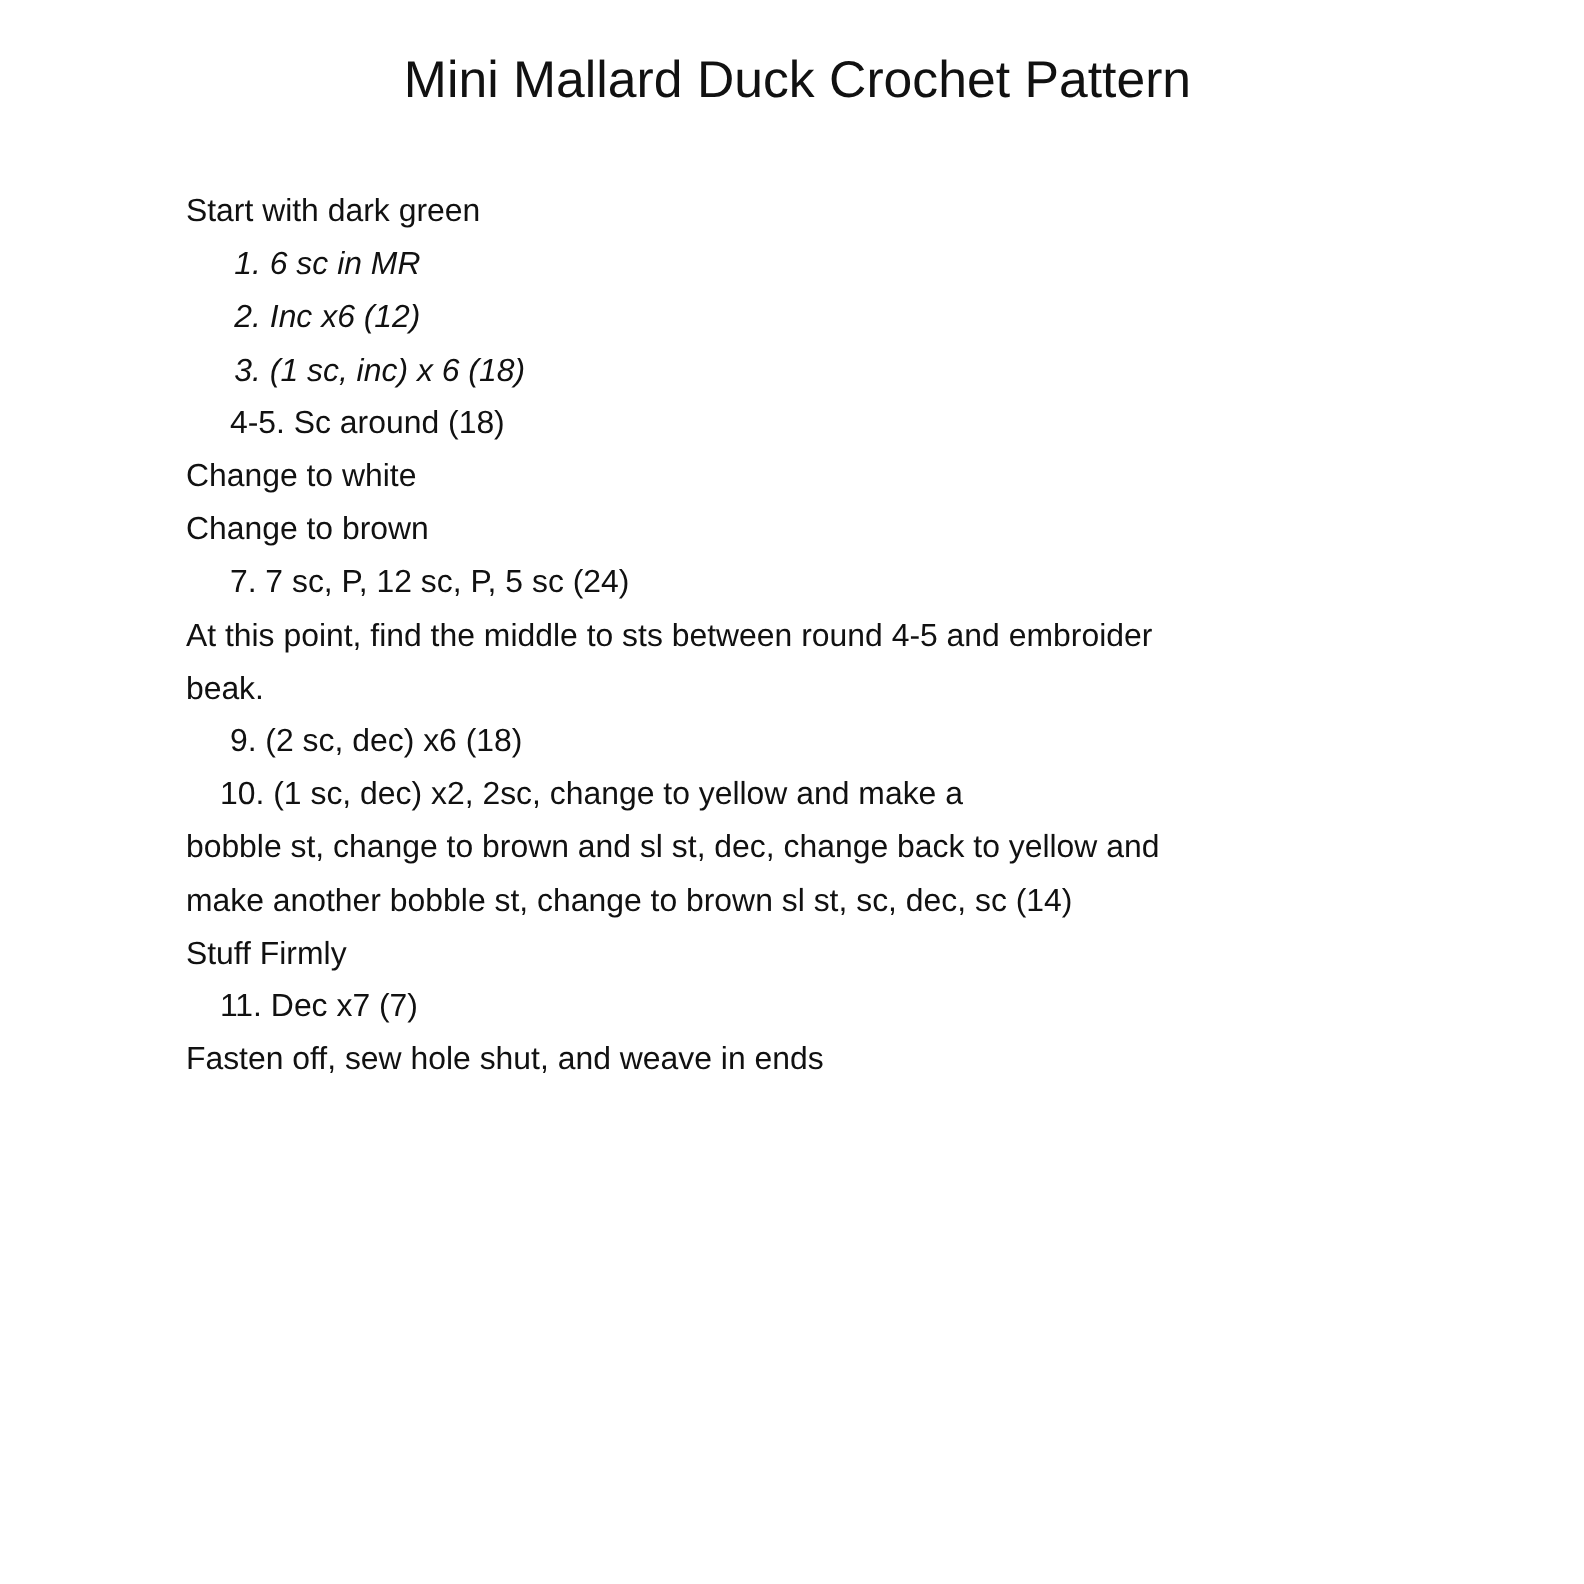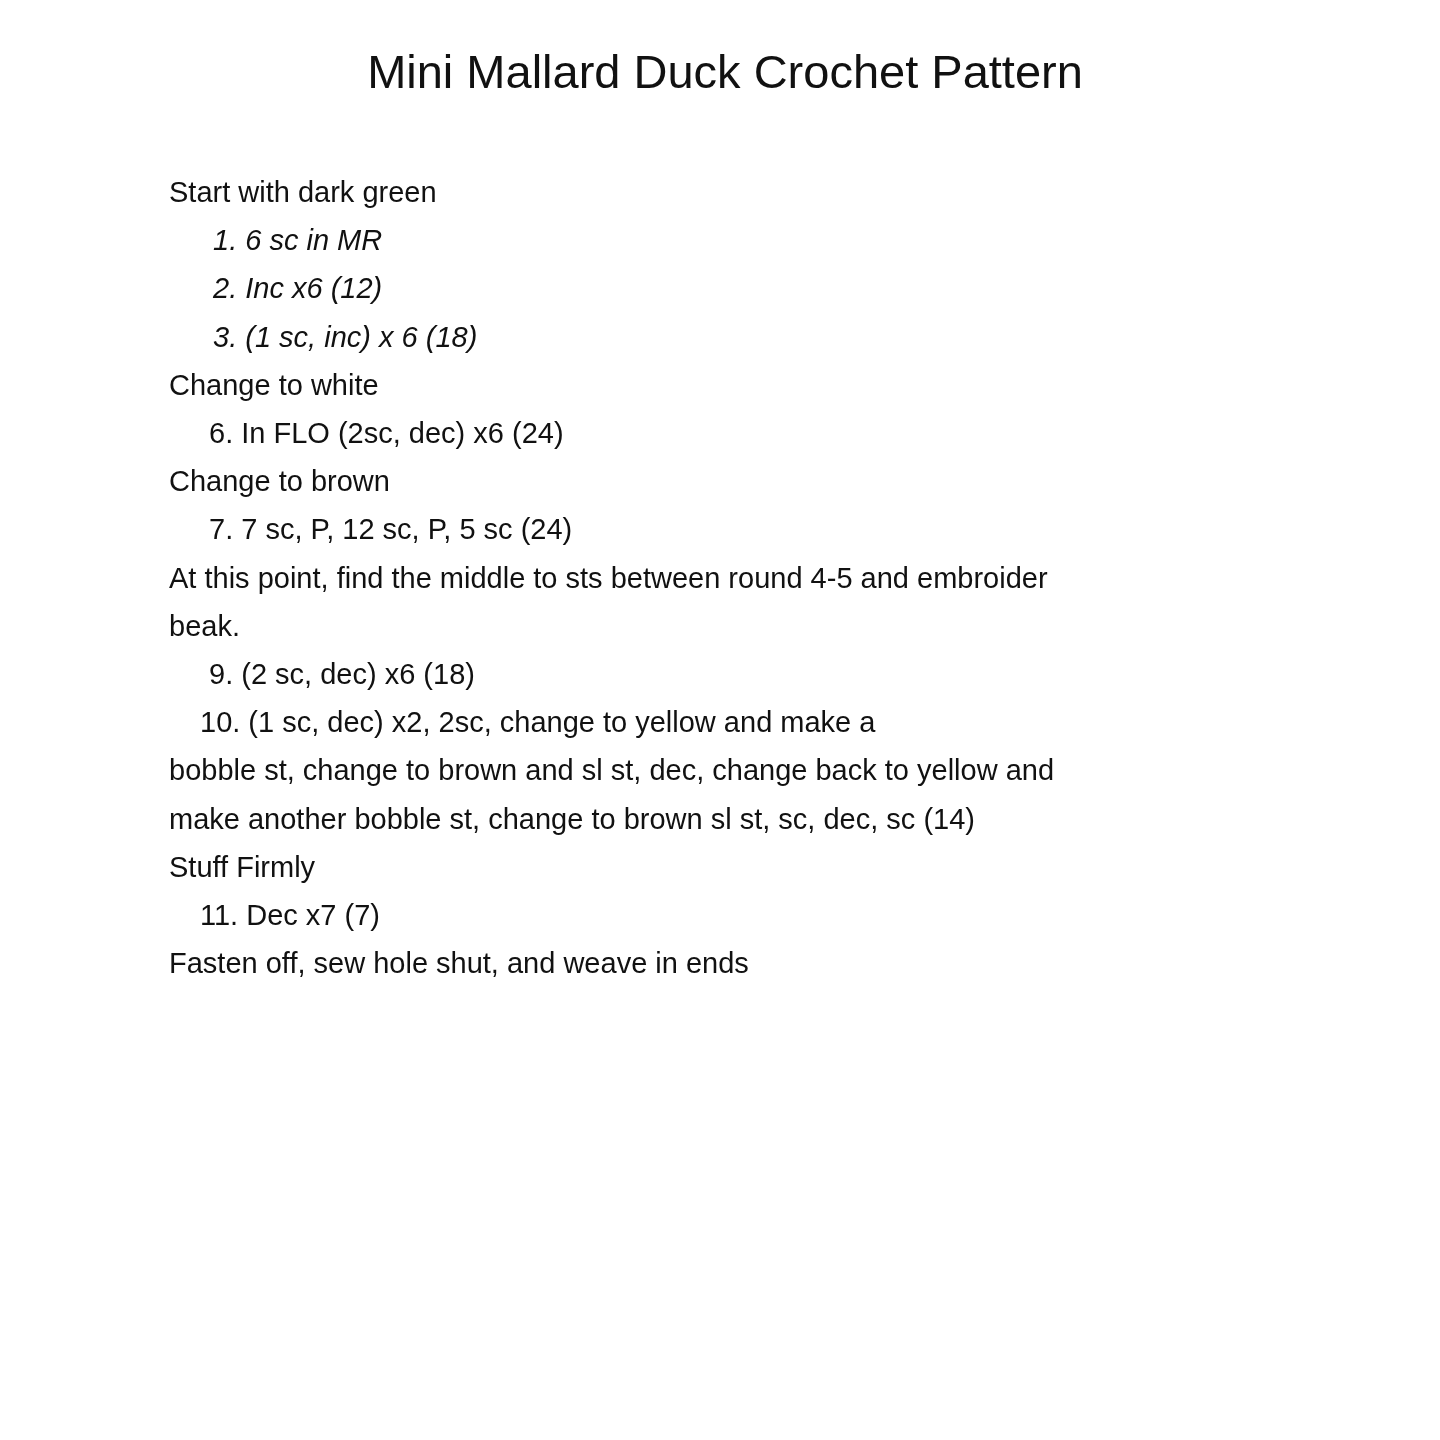--- a/index.html
+++ b/index.html
@@ -45,22 +45,22 @@
 </head>
 <body>
 
 <h1 class="title">Mini Mallard Duck Crochet Pattern</h1>
 
 <div class="content">
   <p class="line">Start with dark green</p>
   <p class="line step1">1. 6 sc in MR</p>
   <p class="line step1">2. Inc x6 (12)</p>
   <p class="line step1">3. (1 sc, inc) x 6 (18)</p>
+  <p class="line step2">4-5. Sc around (18)</p>
   <p class="line">Change to white</p>
-  <p class="line step2">6. In FLO (2sc, dec) x6 (24)</p>
   <p class="line">Change to brown</p>
   <p class="line step2">7. 7 sc, P, 12 sc, P, 5 sc (24)</p>
   <p class="line">At this point, find the middle to sts between round 4-5 and embroider</p>
   <p class="line">beak.</p>
   <p class="line step2">9. (2 sc, dec) x6 (18)</p>
   <p class="line step3">10. (1 sc, dec) x2, 2sc, change to yellow and make a</p>
   <p class="line">bobble st, change to brown and sl st, dec, change back to yellow and</p>
   <p class="line">make another bobble st, change to brown sl st, sc, dec, sc (14)</p>
   <p class="line">Stuff Firmly</p>
   <p class="line step3">11. Dec x7 (7)</p>

